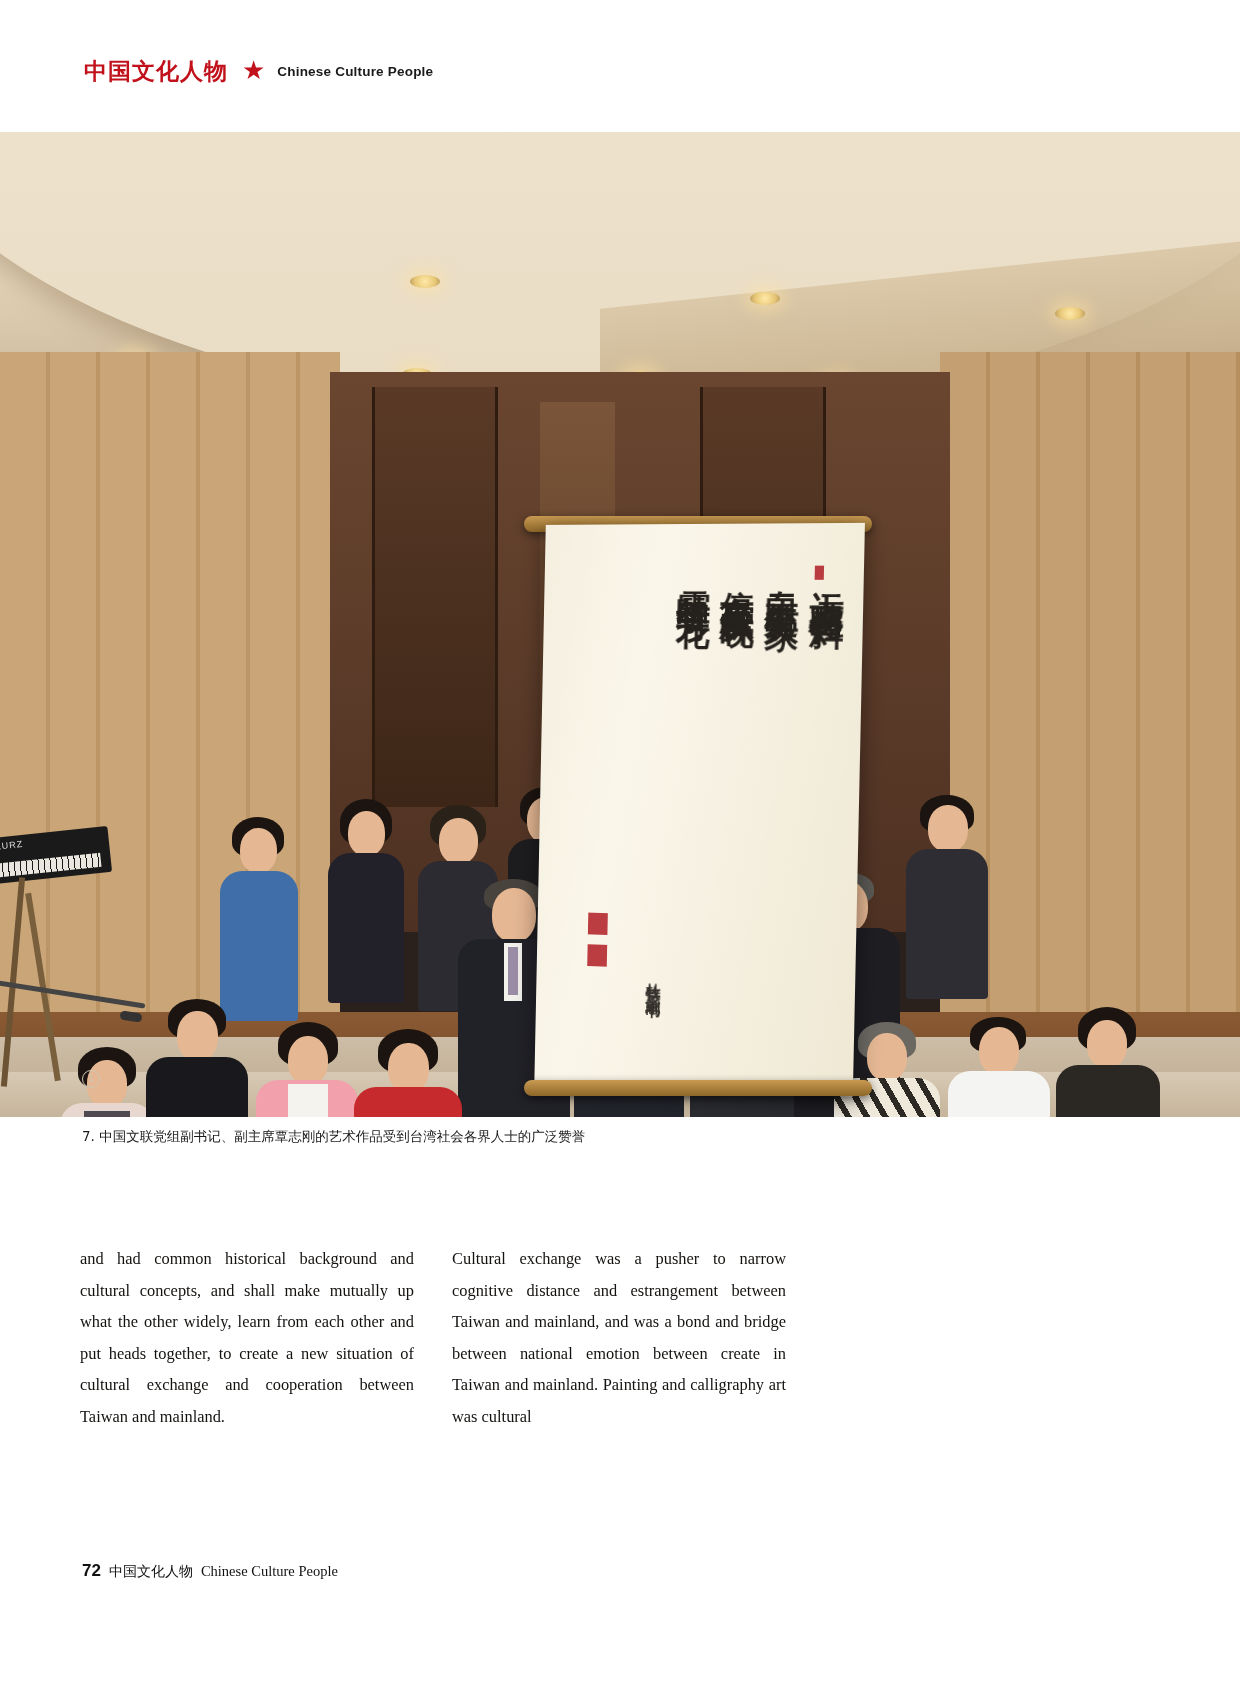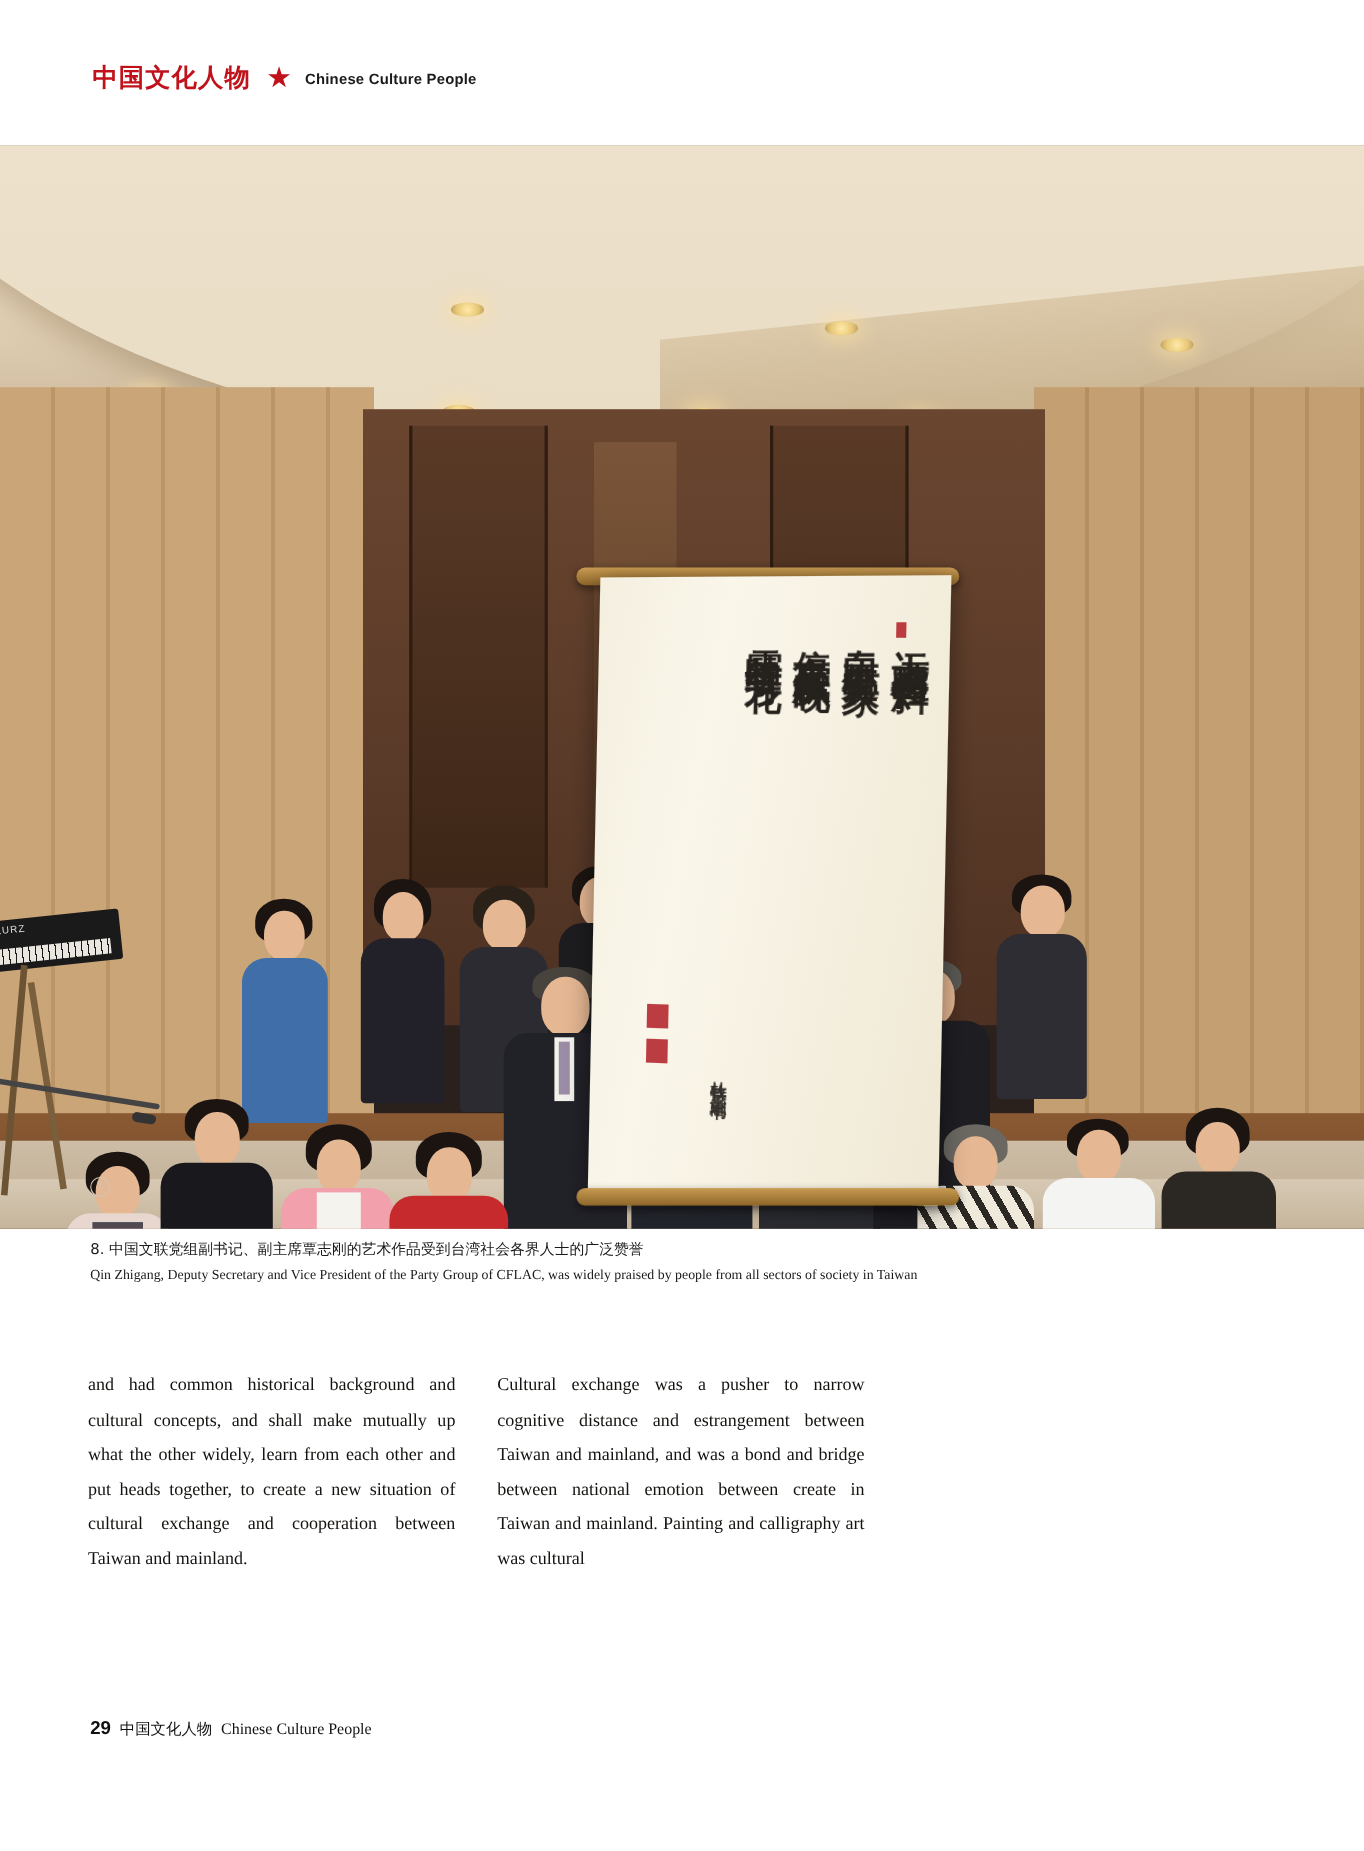--- a/index.html
+++ b/index.html
@@ -489,30 +489,29 @@
       <div class="seal" style="left:52px; top:424px;"></div>
       <div class="seal" style="left:272px; top:42px; width:9px; height:14px;"></div>
     </div>
     <div class="scroll-rod bottom"></div>
 
     <div class="fig-mark">1</div>
   </div>
 </div>
 
 <div class="caption">
-  <div class="caption-cn">8. 中国文联党组副书记、副主席覃志刚的艺术作品受到台湾社会各界人士的广泛赞誉</div>
-  <div class="caption-en">Qin Zhigang, Deputy Secretary and Vice President of the Party Group of CFLAC, was widely praised by people from all sectors of society in Taiwan</div>
+  <div class="caption-cn">7. 中国文联党组副书记、副主席覃志刚的艺术作品受到台湾社会各界人士的广泛赞誉</div>
 </div>
 
 <div class="columns">
   <div class="col">
     <p>and had common historical background and cultural concepts, and shall make mutually up what the other widely, learn from each other and put heads together, to create a new situation of cultural exchange and cooperation between Taiwan and mainland.</p>
   </div>
   <div class="col">
     <p>Cultural exchange was a pusher to narrow cognitive distance and estrangement between Taiwan and mainland, and was a bond and bridge between national emotion between create in Taiwan and mainland. Painting and calligraphy art was cultural</p>
   </div>
 </div>
 
 <div class="footer">
-  <span class="page-num">29</span>
+  <span class="page-num">72</span>
   <span class="footer-cn">中国文化人物</span>
   <span class="footer-en">Chinese Culture People</span>
 </div>
 
 </body></html>

